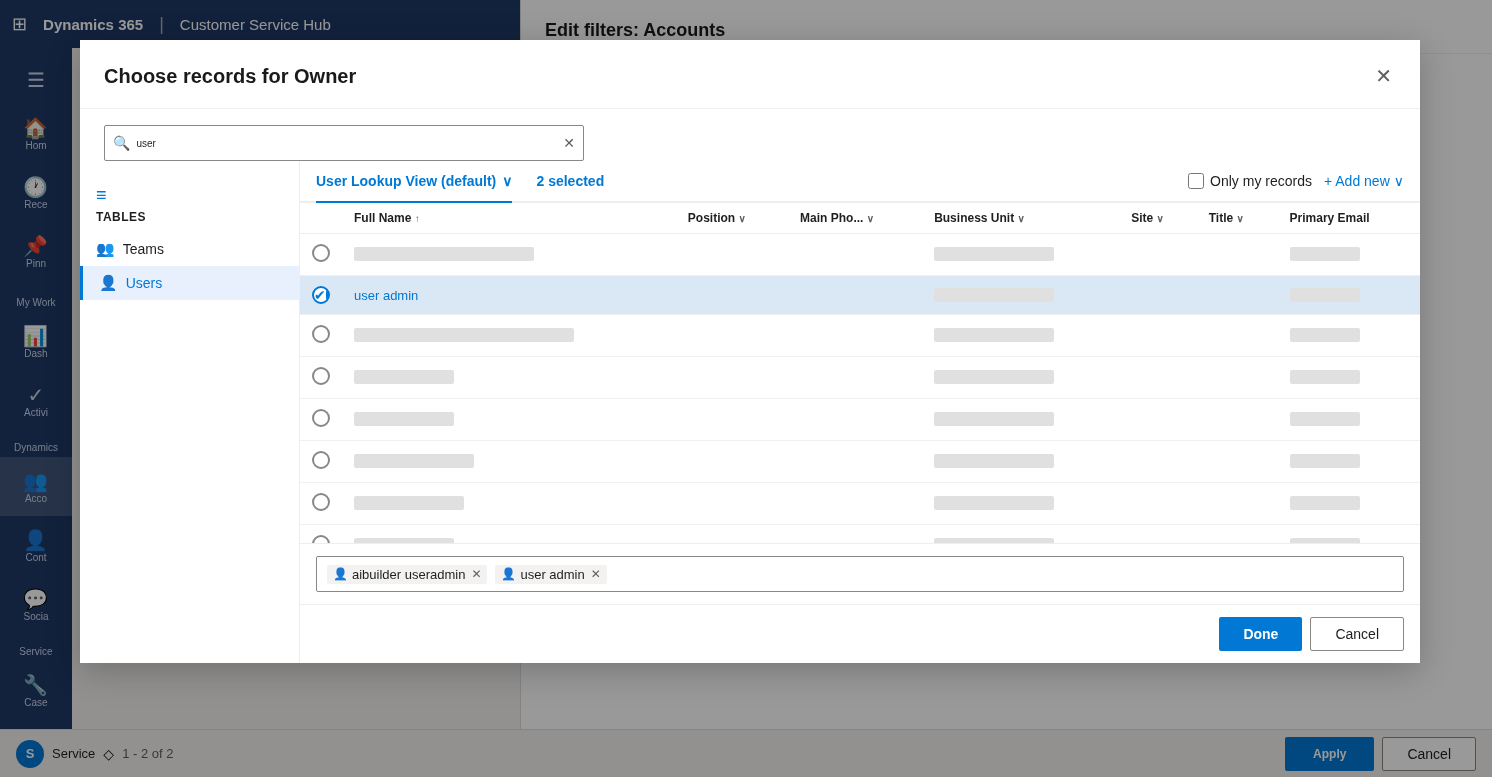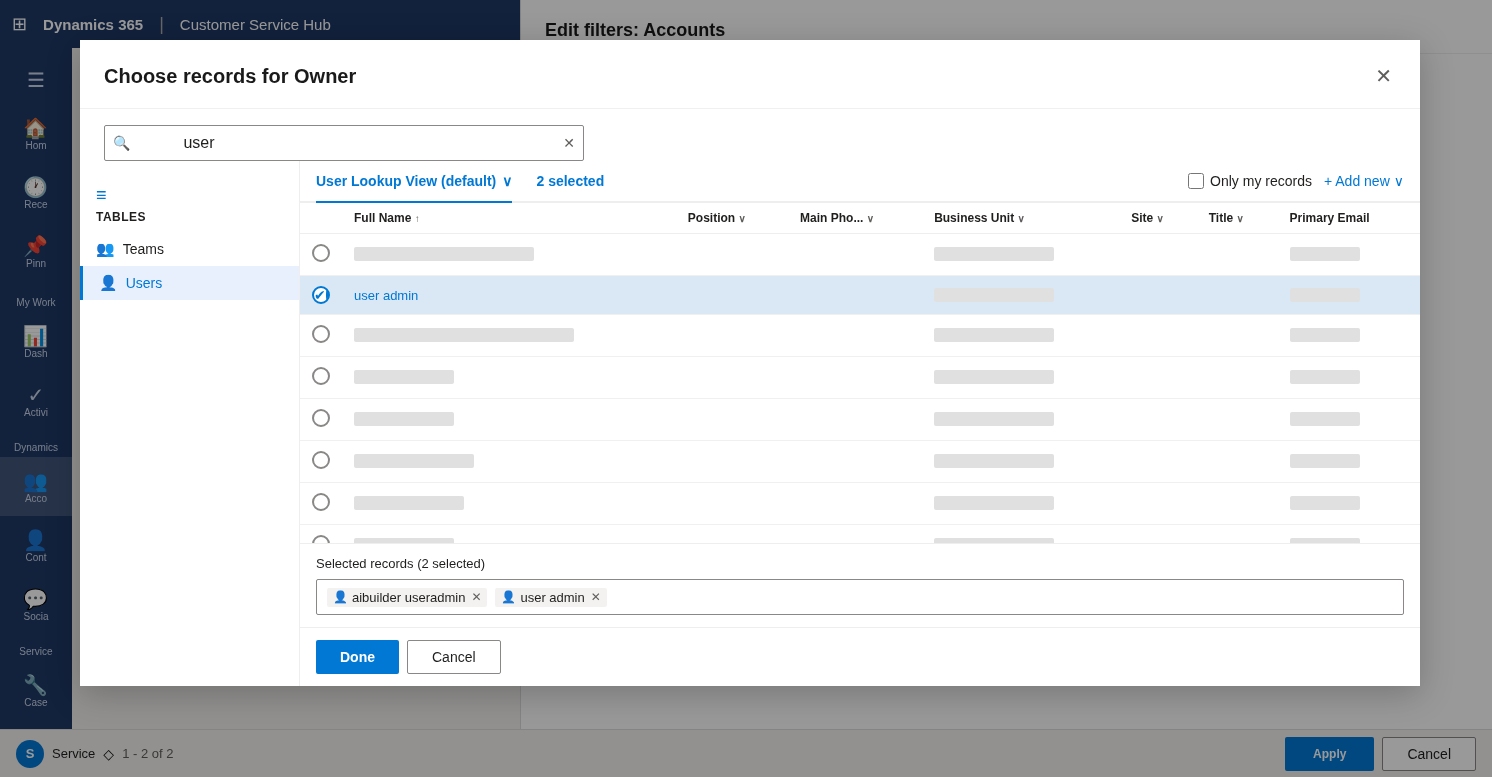--- a/index.html
+++ b/index.html
@@ -55,21 +55,21 @@
     .modal-search {
       padding: 16px 24px 0;
     }
     .search-input-wrap {
       display: flex; align-items: center;
       border: 1px solid #8a8886; border-radius: 2px;
       width: 480px; height: 36px; padding: 0 8px; background: white;
     }
     .search-icon { color: #605e5c; font-size: 14px; margin-right: 6px; }
     .search-input {
-      border: none; outline: none; font-size: 16px; flex: 1; color: #201f1e; margin-left: 47px;
+      border: none; outline: none; font-size: 10px; flex: 1; color: #201f1e;
     }
     .search-clear { cursor: pointer; color: #605e5c; font-size: 14px; }
 
     
     .modal-body {
       display: flex; flex: 1; padding: 0; min-height: 0;
     }
 
     
     .left-panel {
@@ -158,21 +158,21 @@
     .chip {
       display: flex; align-items: center; gap: 4px;
       background: #f3f2f1; border-radius: 2px; padding: 2px 6px;
       font-size: 13px; color: #201f1e;
     }
     .chip-icon { font-size: 12px; color: #605e5c; }
     .chip-close { cursor: pointer; color: #605e5c; font-size: 12px; margin-left: 2px; }
 
     
     .modal-footer {
-      display: flex; gap: 8px;
+      display: flex; justify-content: flex-end; gap: 8px;
       padding: 12px 16px; border-top: 1px solid #eee;
     }
     .btn-primary {
       background: #0078d4; color: white; border: none; padding: 8px 24px;
       font-size: 14px; font-weight: 600; cursor: pointer; border-radius: 2px;
     }
     .btn-secondary {
       background: white; color: #201f1e; border: 1px solid #8a8886; padding: 8px 24px;
       font-size: 14px; cursor: pointer; border-radius: 2px;
     }
@@ -408,21 +408,20 @@
               <td><span class="blurred-text" style="width:120px;">&nbsp;&nbsp;&nbsp;&nbsp;&nbsp;&nbsp;&nbsp;&nbsp;&nbsp;&nbsp;&nbsp;</span></td>
               <td></td>
               <td></td>
               <td><span class="blurred-text" style="width:70px;">&nbsp;&nbsp;&nbsp;&nbsp;&nbsp;&nbsp;</span></td>
             </tr>
           </tbody>
         </table>
       </div>
 
       <div class="selected-records">
-        <div class="selected-records-label">Selected records (2 selected)</div>
         <div class="selected-chips">
           <div class="chip">
             <span class="chip-icon">👤</span>
             <span>aibuilder useradmin</span>
             <span class="chip-close">✕</span>
           </div>
           <div class="chip">
             <span class="chip-icon">👤</span>
             <span>user admin</span>
             <span class="chip-close">✕</span>

